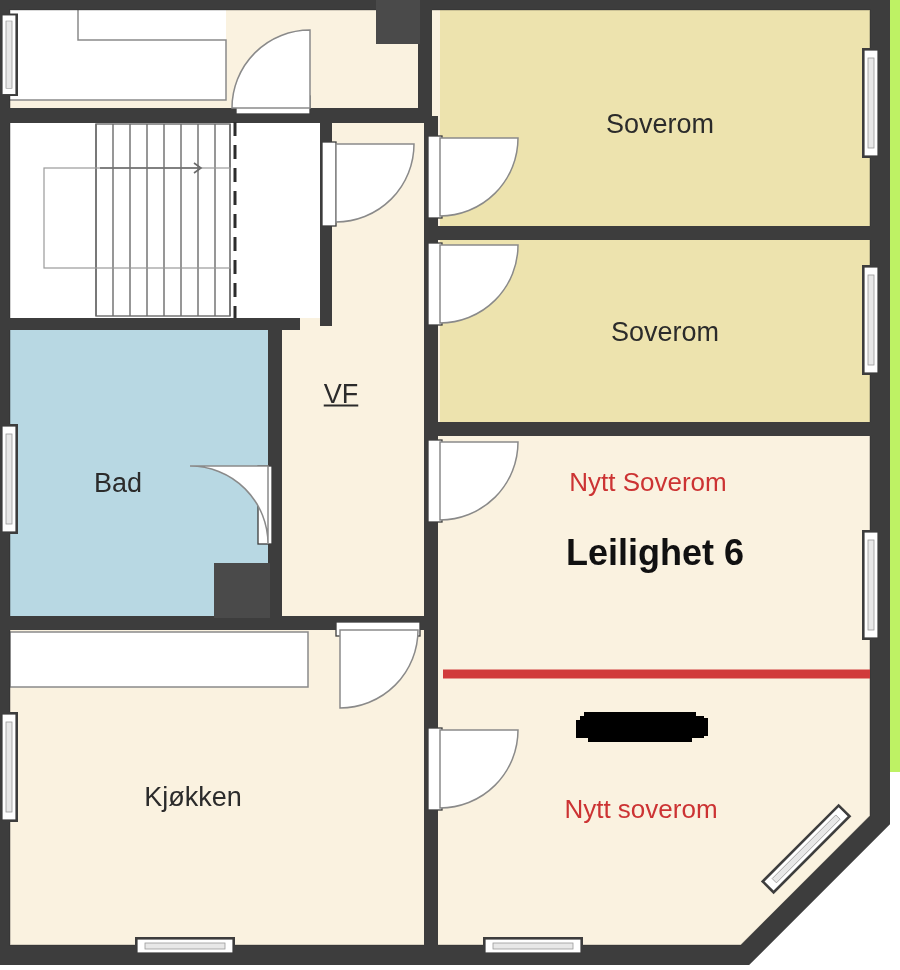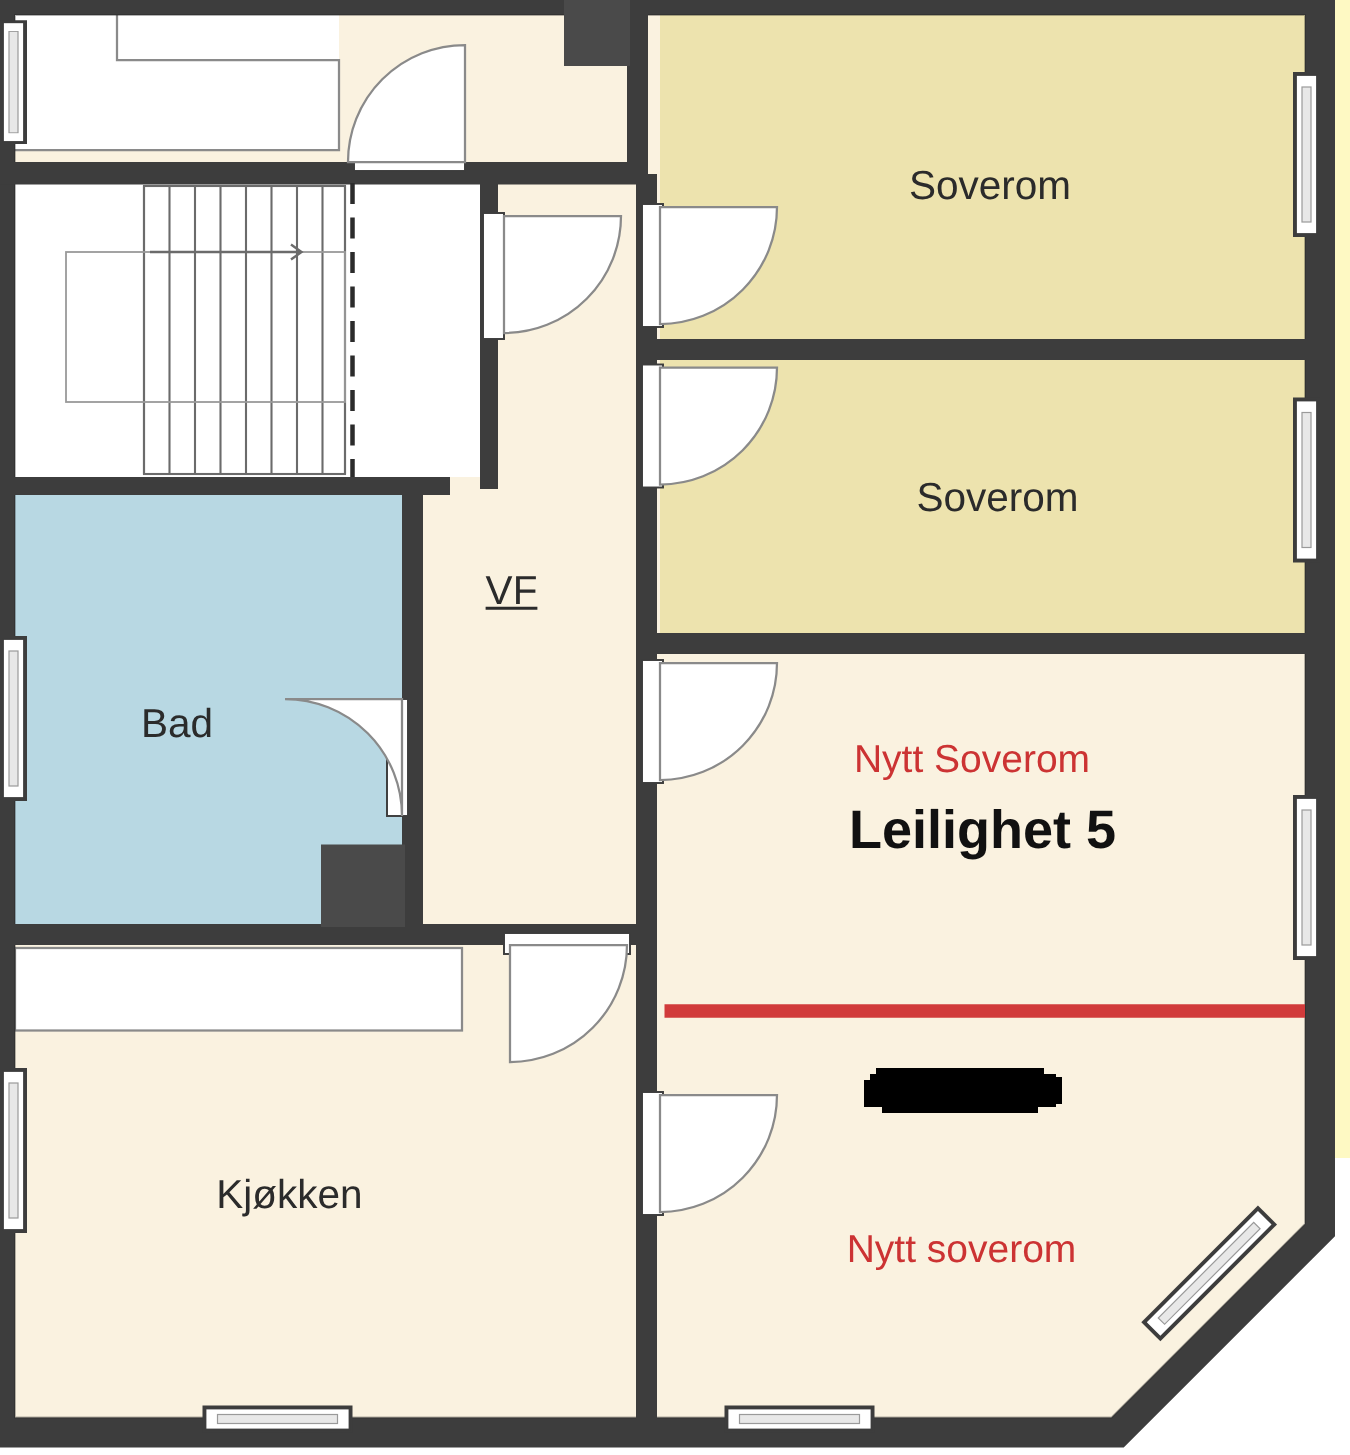--- a/index.html
+++ b/index.html
@@ -1,23 +1,23 @@
 <!DOCTYPE html>
 <html><head>
 <meta charset="utf-8">
 <style>
   html,body{margin:0;padding:0;background:#ffffff;}
   body{width:900px;height:970px;overflow:hidden;
        font-family:"Liberation Sans", sans-serif;}
-  #plan{position:relative;width:900px;height:772px;background:#fef9c3;}
+  #plan{position:relative;width:900px;height:772px;background:#bef264;}
   svg#floorplan{position:absolute;left:0;top:0;}
   .lbl{position:absolute;white-space:nowrap;transform:translate(-50%,-50%);
        pointer-events:none;}
   .room-label{font-size:27px;color:#2b2b2b;font-weight:400;}
-  .red-label{font-size:26px;color:#cc3333;font-weight:400;margin-top:24px;}
+  .red-label{font-size:26px;color:#cc3333;font-weight:400;}
   .title-label{font-size:36px;color:#111111;font-weight:700;}
 </style>
 </head>
 <body>
 
 <div id="plan">
 
 <svg id="floorplan" width="900" height="970" viewBox="0 0 900 970">
   <defs>
     <g id="winH">
@@ -182,17 +182,17 @@
 <div class="lbl room-label" style="left:665px;top:332px;">Soverom</div>
 
 <div class="lbl room-label" style="left:118px;top:467px;margin-top:16px;">Bad</div>
 
 <div class="lbl room-label" style="left:341px;top:394px;text-decoration:underline;">VF</div>
 
 <div class="lbl room-label" style="left:193px;top:797px;">Kjøkken</div>
 
 <div class="lbl red-label" style="left:648px;top:482px;">Nytt Soverom</div>
 
-<div class="lbl title-label" style="left:655px;top:553px;">Leilighet 5</div>
+<div class="lbl title-label" style="left:655px;top:553px;">Leilighet 6</div>
 
 <div class="lbl red-label" style="left:641px;top:809px;">Nytt soverom</div>
 
 </div>
 
 </body></html>

